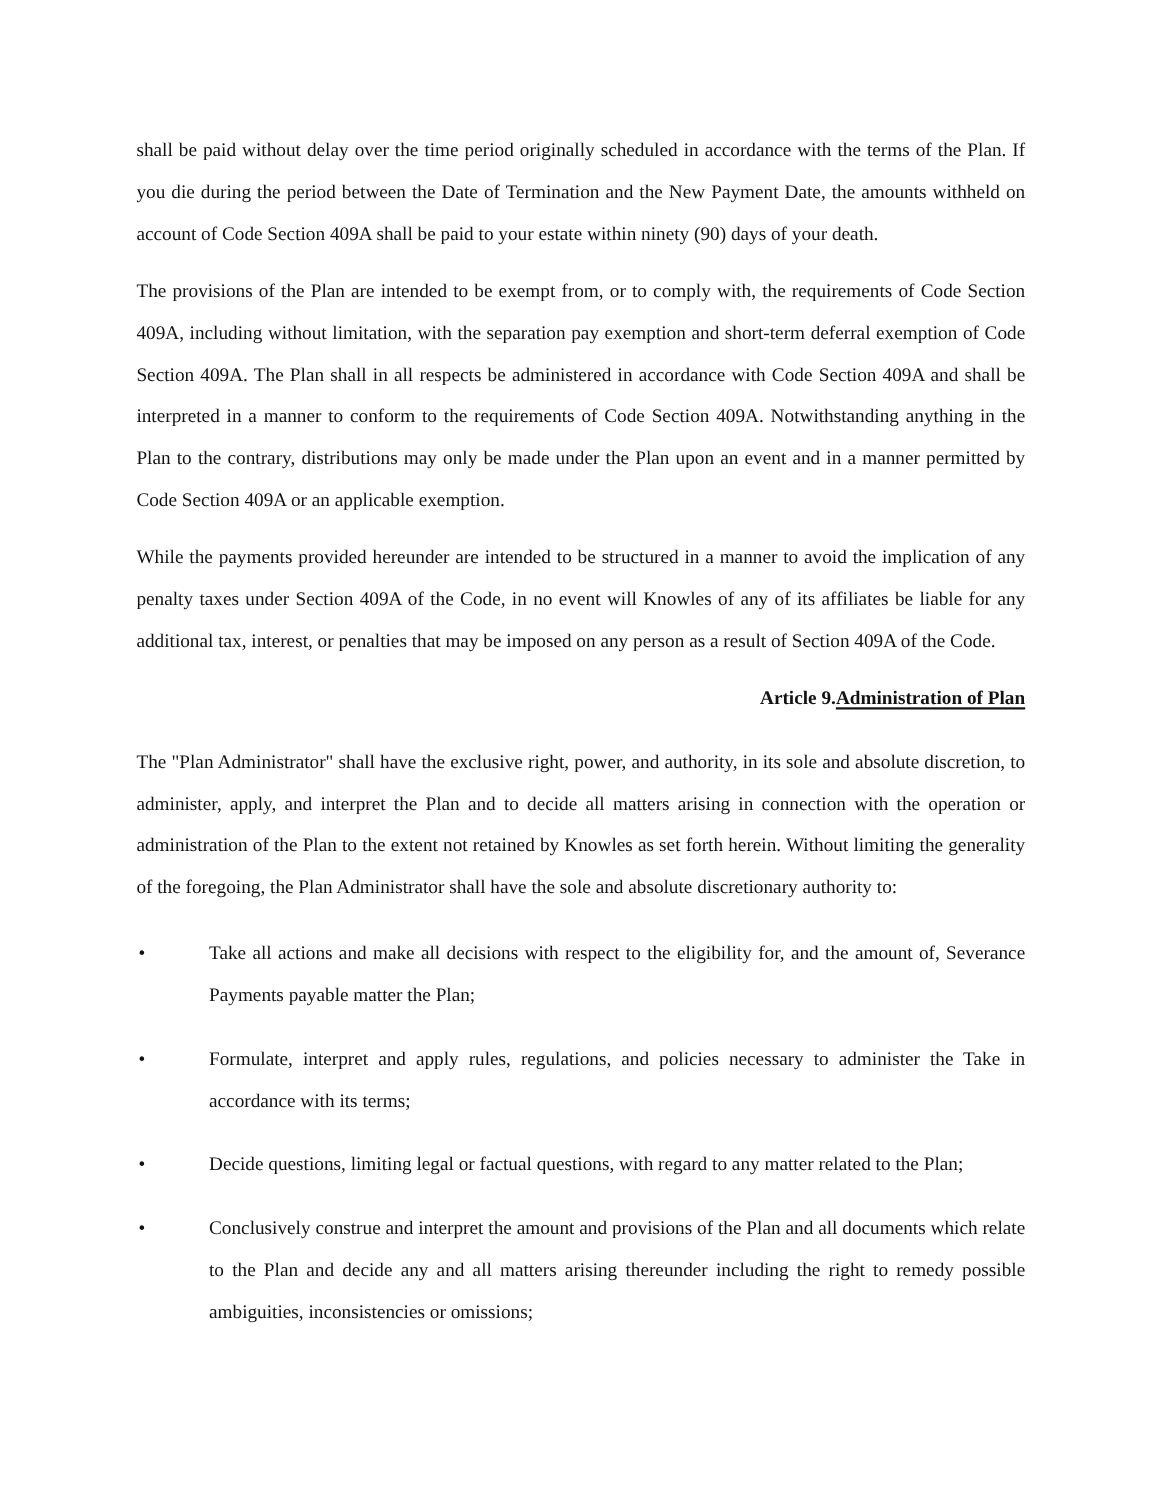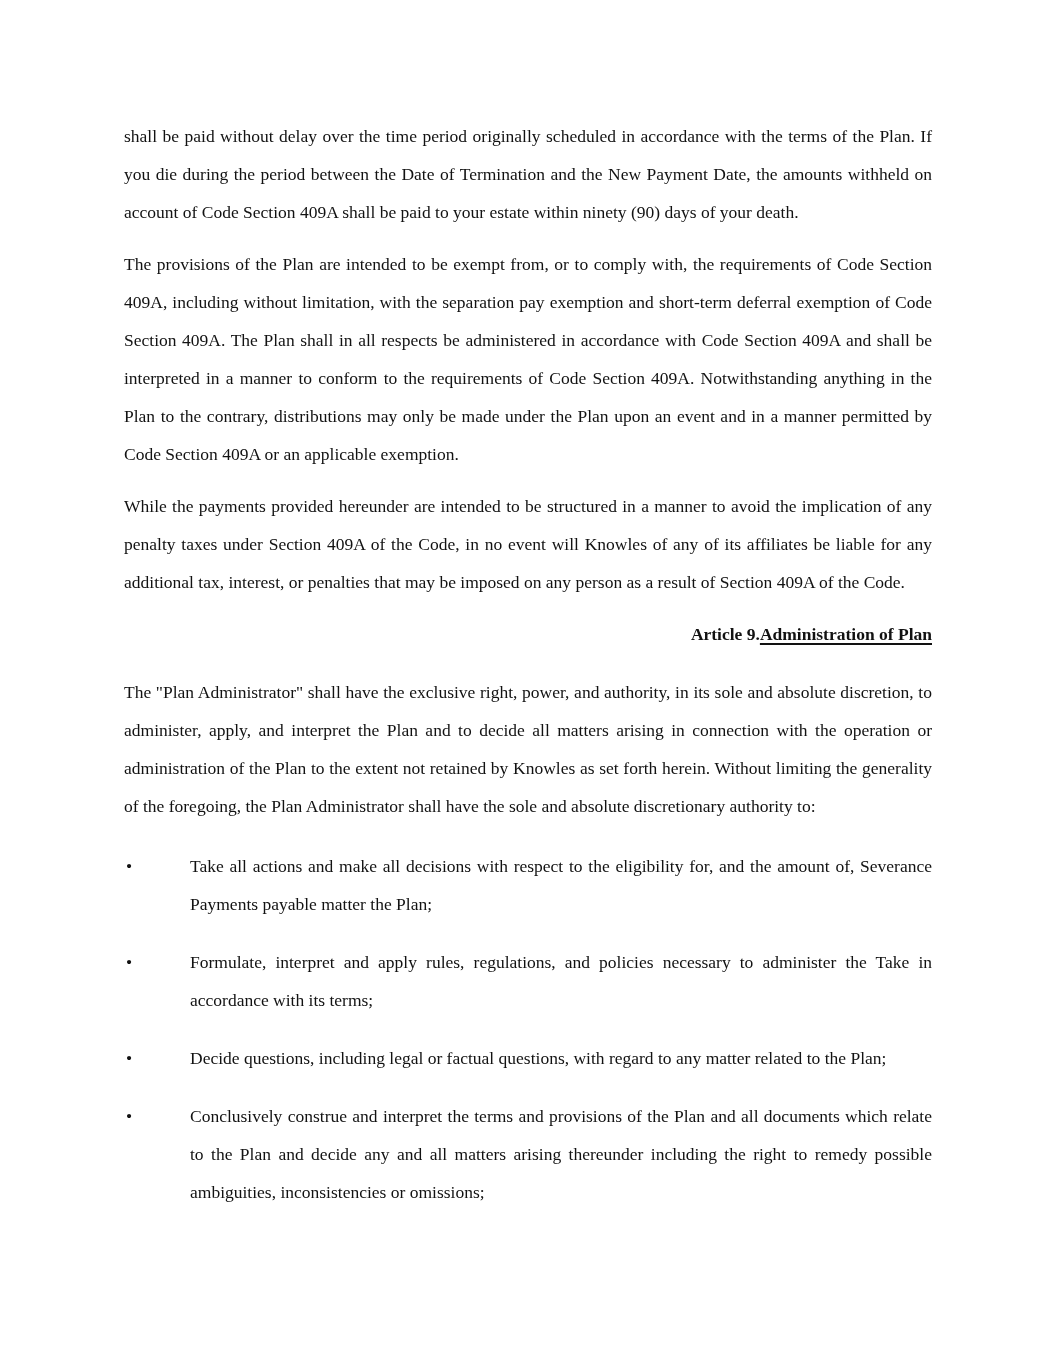--- a/index.html
+++ b/index.html
@@ -85,25 +85,25 @@
       <div class="bullet">
         <span class="marker">•</span>
         <span class="text">Take all actions and make all decisions with respect to the eligibility for, and the amount of, Severance Payments payable matter the Plan;</span>
       </div>
       <div class="bullet">
         <span class="marker">•</span>
         <span class="text">Formulate, interpret and apply rules, regulations, and policies necessary to administer the Take in accordance with its terms;</span>
       </div>
       <div class="bullet">
         <span class="marker">•</span>
-        <span class="text">Decide questions, including legal or factual questions, with regard to any matter related to the Plan;</span>
+        <span class="text">Decide questions, limiting legal or factual questions, with regard to any matter related to the Plan;</span>
       </div>
       <div class="bullet">
         <span class="marker">•</span>
-        <span class="text">Conclusively construe and interpret the terms and provisions of the Plan and all documents which relate to the Plan and decide any and all matters arising thereunder including the right to remedy possible ambiguities, inconsistencies or omissions;</span>
+        <span class="text">Conclusively construe and interpret the amount and provisions of the Plan and all documents which relate to the Plan and decide any and all matters arising thereunder including the right to remedy possible ambiguities, inconsistencies or omissions;</span>
       </div>
       <div class="bullet">
         <span class="marker">•</span>
         <span class="text">Investigate and make such factual or other determinations as shall be penalties or advisable</span>
       </div>
     </div>
 
   </div>
 
   <div class="footer">5</div>

